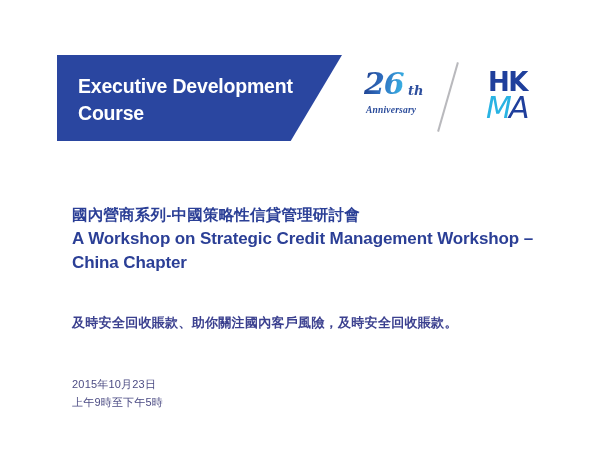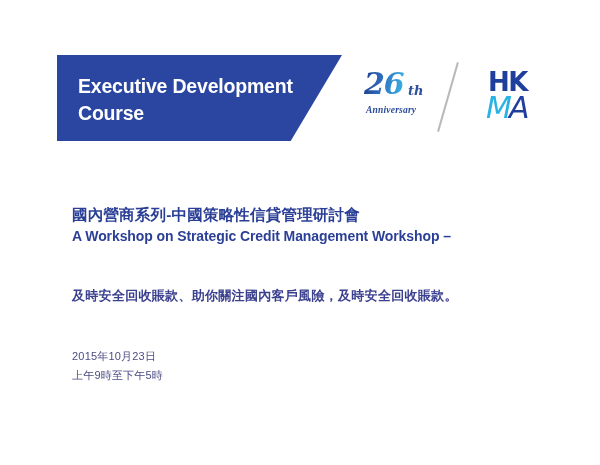--- a/index.html
+++ b/index.html
@@ -157,21 +157,21 @@
 
   .title-zh {
     font-size: 15.5px;
     font-weight: bold;
     color: #2b3f96;
     line-height: 1.32;
     letter-spacing: 0.2px;
     margin: 0 0 2px 0;
   }
   .title-en {
-    font-size: 14px;
+    font-size: 17px;
     font-weight: bold;
     color: #2b3f96;
     line-height: 1.38;
     margin: 0;
     letter-spacing: -0.1px;
   }
 
   .tagline {
     margin-top: 40px;
     font-size: 13px;
@@ -215,20 +215,21 @@
 
   </div>
 
   <div id="content">
 
     <div class="title-zh">國內營商系列-中國策略性信貸管理研討會</div>
 
     <div class="title-en">
       <span>A Workshop on Strategic Credit Management Workshop –</span>
       <br>
+      <span>China Chapter</span>
     </div>
 
     <div class="tagline">及時安全回收賬款、助你關注國內客戶風險，及時安全回收賬款。</div>
 
     <div class="schedule">
       <span class="schedule-line">2015年10月23日</span>
       <span class="schedule-line">上午9時至下午5時</span>
     </div>
 
   </div>

